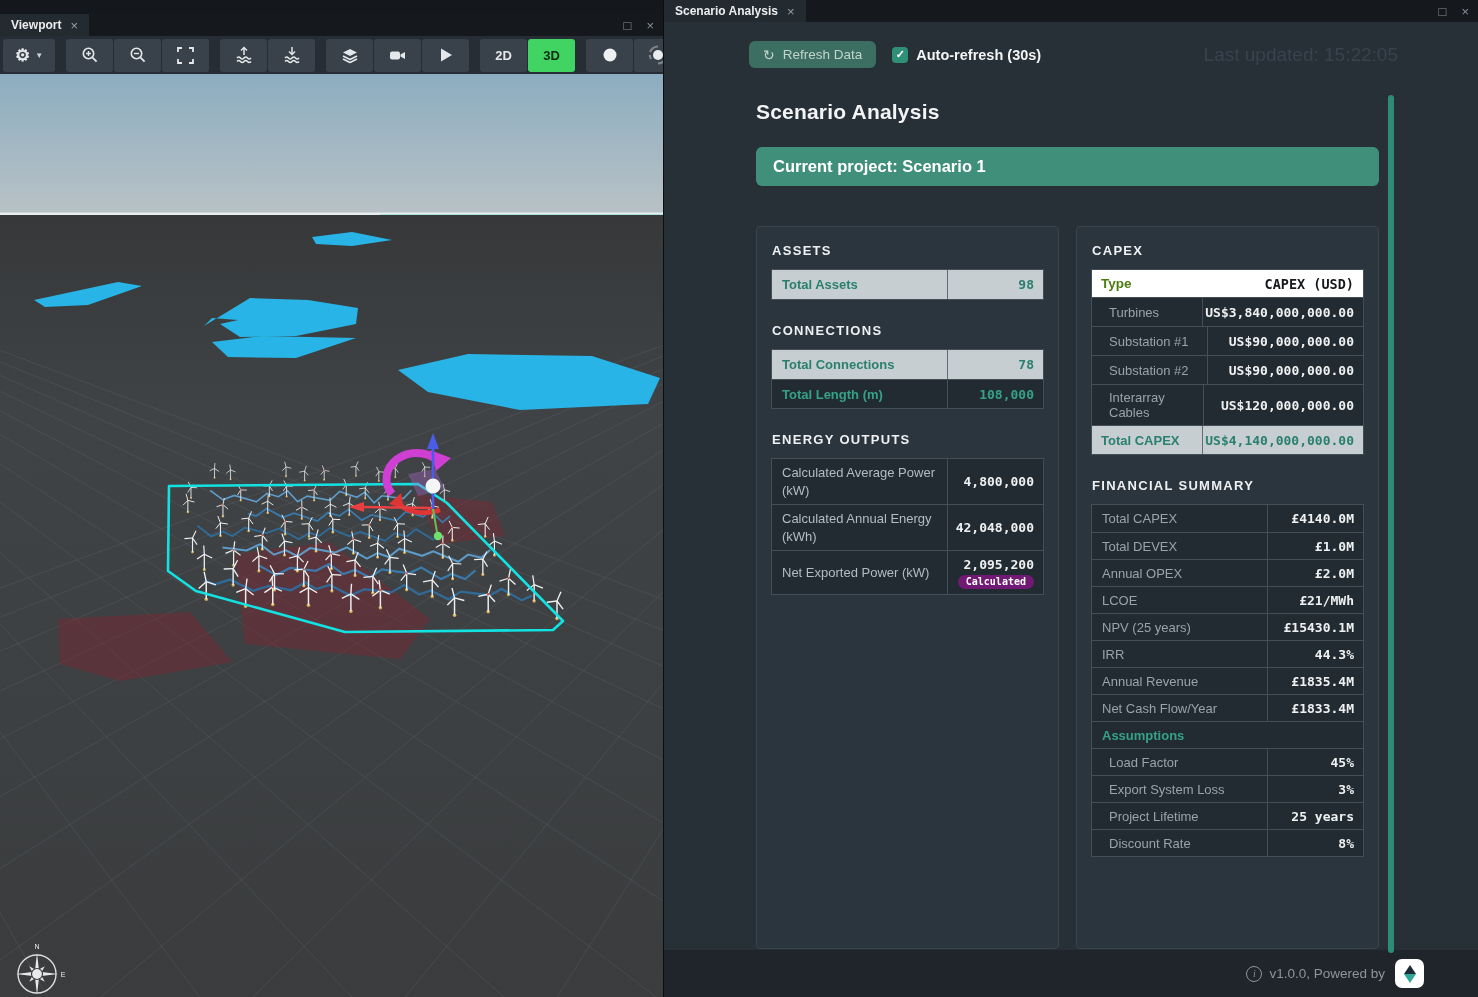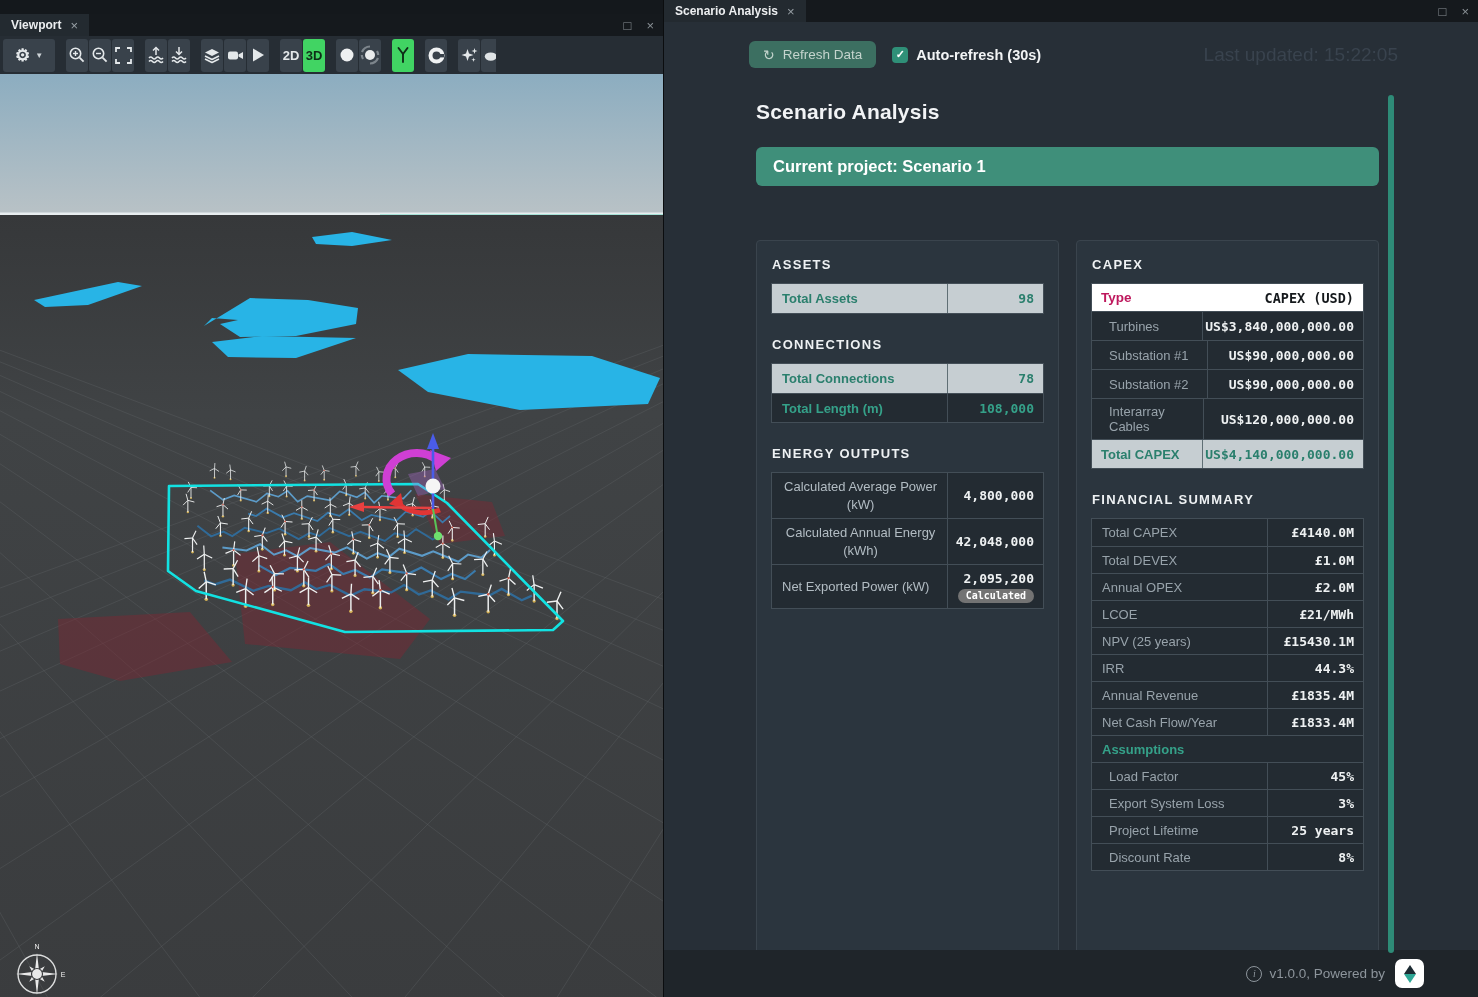--- a/index.html
+++ b/index.html
@@ -10,21 +10,21 @@
   
   .tabbar { position:relative; height:22px; background:#15191d; display:flex; align-items:stretch; flex:none; }
   .tab { display:flex; align-items:center; gap:9px; padding:0 11px; background:#232a30; color:#eceef0; font-size:12px; font-weight:bold; }
   .tab .tab-close { color:#98a0a6; font-weight:normal; font-size:13px; line-height:1; cursor:pointer; }
   .win-controls { position:absolute; right:9px; top:0; height:22px; display:flex; align-items:center; gap:15px; color:#8a9196; font-size:13px; }
   .win-controls span { cursor:pointer; line-height:1; }
 
   
   .viewport-panel { width:663px; height:100%; position:relative; background:#3e4143; display:flex; flex-direction:column; overflow:hidden;margin-top:14px; }
   .toolbar { height:38px; background:#262d34; display:flex; align-items:center; padding:0 0 0 3px; flex:none; overflow:hidden; }
-  .tbtn { width:22px; height:33px; margin-right:1px; background:#39424b; border-radius:3px; display:flex; align-items:center; justify-content:center; color:#e4e8ea; flex:none; font-size:13px; font-weight:bold; cursor:pointer; }
+  .tbtn { width:47px; height:33px; margin-right:1px; background:#39424b; border-radius:3px; display:flex; align-items:center; justify-content:center; color:#e4e8ea; flex:none; font-size:13px; font-weight:bold; cursor:pointer; }
   .tbtn.wide { width:52px; gap:5px; }
   .tbtn.active { background:#41d463; color:#0f2d18; }
   .tbtn svg { display:block; }
   .ggap { width:10px; flex:none; }
   .gear-glyph { font-size:17px; line-height:1; }
   .caret-glyph { font-size:8px; color:#cdd3d7; }
   .tbtn.partial { width:15px; border-radius:3px 0 0 3px; overflow:hidden; }
   .scene-wrap { position:relative; flex:1; }
   .scene-wrap svg { display:block; }
 
@@ -34,48 +34,48 @@
   .refresh-btn { display:flex; align-items:center; gap:8px; background:#3c6f61; color:#c4d4cd; border:none; border-radius:6px; height:27px; padding:0 14px; font-size:13.5px; font-family:"Liberation Sans",sans-serif; cursor:pointer; }
   .refresh-icon { font-size:14px; line-height:1; }
   .autorefresh { display:flex; align-items:center; gap:8px; margin-left:16px; }
   .checkbox { width:16px; height:16px; background:#2f9078; border-radius:4px; display:flex; align-items:center; justify-content:center; color:#fff; font-size:11px; font-weight:bold; cursor:pointer; }
   .autorefresh-label { color:#f2f4f5; font-size:14.5px; font-weight:bold; }
   .last-updated { margin-left:auto; color:#39434e; font-size:19px; }
 
   .page-title { position:absolute; top:100px; left:92px; color:#f2f4f6; font-size:21px; font-weight:bold; letter-spacing:.2px; }
   .banner { position:absolute; top:147px; left:92px; width:623px; height:39px; background:#3f8f7a; border-radius:6px; display:flex; align-items:center; padding-left:17px; color:#fff; font-size:16.5px; font-weight:bold; }
 
-  .cards { position:absolute; top:240px; left:92px; width:623px; height:723px; display:flex; gap:17px; }
+  .cards { position:absolute; top:226px; left:92px; width:623px; height:723px; display:flex; gap:17px; }
   .card { flex:1; background:#2b353e; border:1px solid #3a444d; border-radius:4px; padding:13px 14px; overflow:hidden; }
   .sec-title { color:#eef1f3; font-size:13px; font-weight:bold; letter-spacing:1.3px; margin:3px 0 11px 1px; }
   .sec-title.mt { margin-top:23px; }
 
   .kv { border:1px solid #434e57; }
   .kv-row { display:flex; align-items:stretch; min-height:29px; border-top:1px solid #434e57; }
   .kv-row:first-child { border-top:none; }
   .cell { display:flex; align-items:center; font-size:13px; }
   .cell.label { padding:5px 8px 5px 10px; }
   .cell.value { justify-content:flex-end; text-align:right; padding:5px 9px; font-family:"DejaVu Sans Mono", monospace; font-weight:bold; font-size:13px; }
-  .t-65 .cell.label { width:65%;text-align:center; } .t-65 .cell.value { width:35%; }
+  .t-65 .cell.label { width:65%; } .t-65 .cell.value { width:35%; }
   .t-44 .cell.label { width:44%; } .t-44 .cell.value { width:56%;margin-left:8px; }
 
   .kv-row.light { background:#c6ced2; }
   .kv-row.light .cell.label { color:#2a7f6d; font-weight:bold; border-right:1px solid #5f6f75; }
   .kv-row.light .cell.value { color:#2a7f6d; }
   .kv-row.dark { background:#232b32; }
   .kv-row.dark .cell.label { color:#98a3ab; border-right:1px solid #434e57; }
   .kv-row.dark .cell.value { color:#eef1f2; }
   .kv-row.dark.teal .cell.label, .kv-row.dark.teal .cell.value { color:#35a189; font-weight:bold; }
   .kv-row.tall { min-height:44px; }
   .kv-row.tall .cell.label { color:#b2bcc3; line-height:1.35; }
   .cell.value.col { flex-direction:column; align-items:flex-end; justify-content:center; gap:3px; }
-  .badge { background:#737373; color:#fff; font-family:"DejaVu Sans Mono",monospace; font-size:10px; font-weight:bold; padding:1px 8px 2px; border-radius:8px; }
+  .badge { background:#701a75; color:#fff; font-family:"DejaVu Sans Mono",monospace; font-size:10px; font-weight:bold; padding:1px 8px 2px; border-radius:8px; }
 
   .kv-row.head { background:#ffffff; min-height:27px; }
-  .kv-row.head .cell.label { color:#be185d; font-weight:bold; font-size:13.5px; border-right:none; padding-left:9px; }
+  .kv-row.head .cell.label { color:#4d7c0f; font-weight:bold; font-size:13.5px; border-right:none; padding-left:9px; }
   .kv-row.head .cell.value { color:#14181b; font-size:13.5px; }
   .kv-row.indent .cell.label { padding-left:17px; }
   .kv-row.total { background:#c6ced2; }
   .kv-row.total .cell.label { color:#2a7f6d; font-weight:bold; border-right:1px solid #5f6f75; padding-left:9px; }
   .kv-row.total .cell.value { color:#2a7f6d; }
   .fin .kv-row { min-height:27px; }
   .kv-row.assume { background:#232b32; min-height:27px; }
   .kv-row.assume .cell.label { width:100%; color:#35a189; font-weight:bold; border-right:none; }
 
   .scrollbar { position:absolute; top:95px; right:84px; width:6px; height:858px; background:#2e8b77; border-radius:3px; z-index:3; cursor:pointer; }

